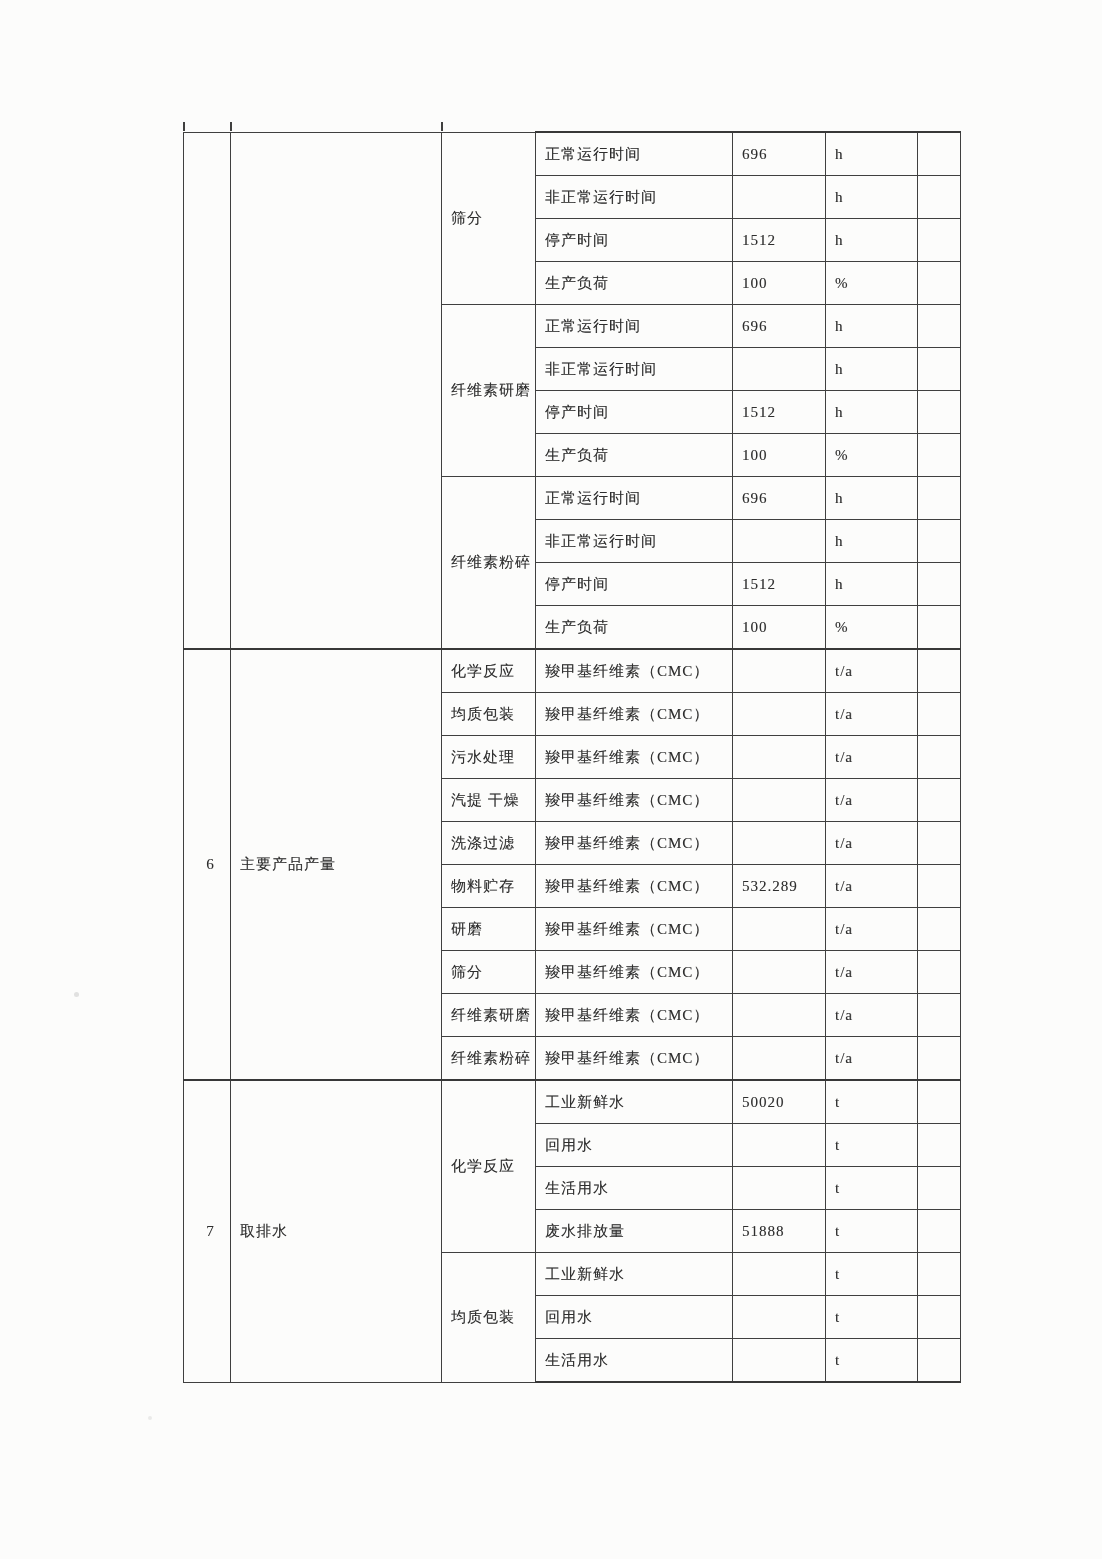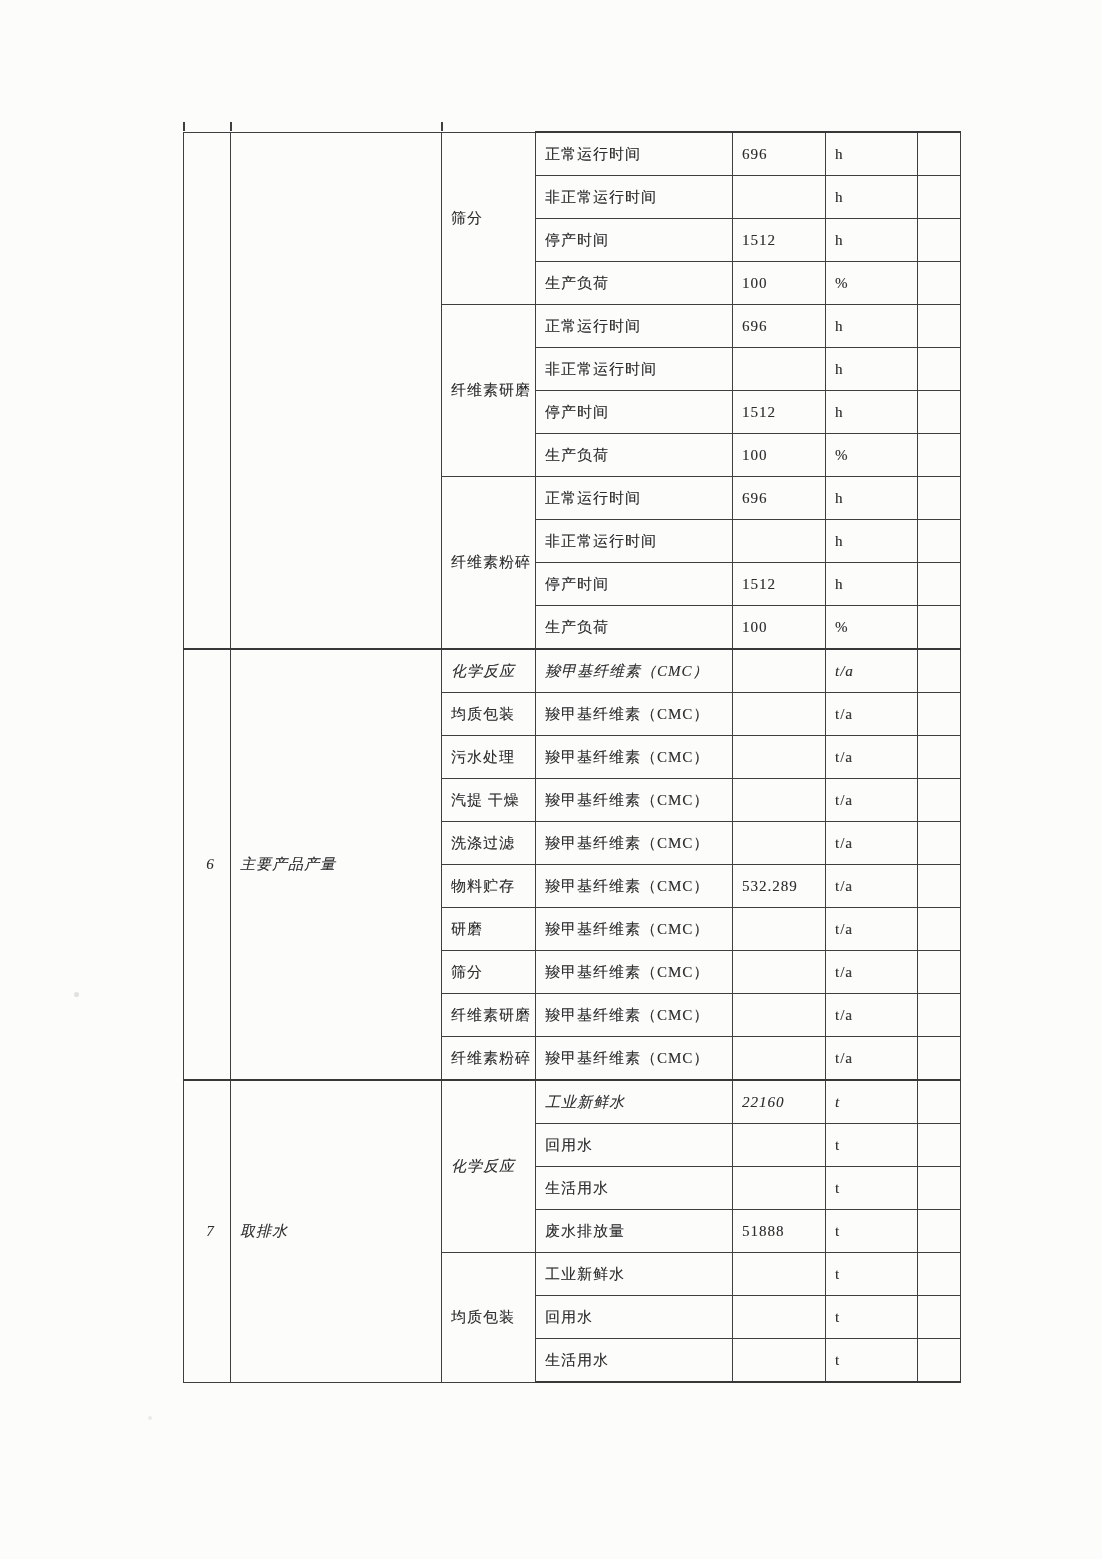--- a/index.html
+++ b/index.html
@@ -28,21 +28,21 @@
     font-size:15px;
     letter-spacing:1px;
     vertical-align:middle;
     white-space:nowrap;
     overflow:hidden;
     text-shadow:0.3px 0.3px 0 rgba(50,50,50,0.35);
   }
   td.c-num  { text-align:center; padding:0; letter-spacing:0; }
   td.c-val, td.c-unit { letter-spacing:0.5px; font-size:14.5px;border-radius:21px; }
   td.topless { border-top:none; }
-  tr.sec-top td { border-top:2.5px solid #383838;font-style:italic; }
+  tr.sec-top td { border-top:2.5px solid #383838; }
   tr.first td.bt { border-top:2px solid #383838; }
   tr:last-child td { border-bottom:2px solid #383838; }
   td.edge-l { border-left:2px solid #383838; }
   td.edge-r { border-right:2px solid #383838; }
   .stub {
     position:absolute;
     width:1.5px; height:9px; top:122px;
     background:#3f3f3f;
   }
   .speck {
@@ -223,21 +223,21 @@
         <td class="c-val"></td>
         <td class="c-unit">t/a</td>
         <td class="c-extra edge-r"></td>
       </tr>
 
       <tr class="sec-top">
         <td class="c-num edge-l" rowspan="7">7</td>
         <td class="c-cat" rowspan="7">取排水</td>
         <td class="c-proc" rowspan="4">化学反应</td>
         <td class="c-item">工业新鲜水</td>
-        <td class="c-val">22160</td>
+        <td class="c-val">50020</td>
         <td class="c-unit">t</td>
         <td class="c-extra edge-r"></td>
       </tr>
       <tr>
         <td class="c-item">回用水</td>
         <td class="c-val"></td>
         <td class="c-unit">t</td>
         <td class="c-extra edge-r"></td>
       </tr>
       <tr>

